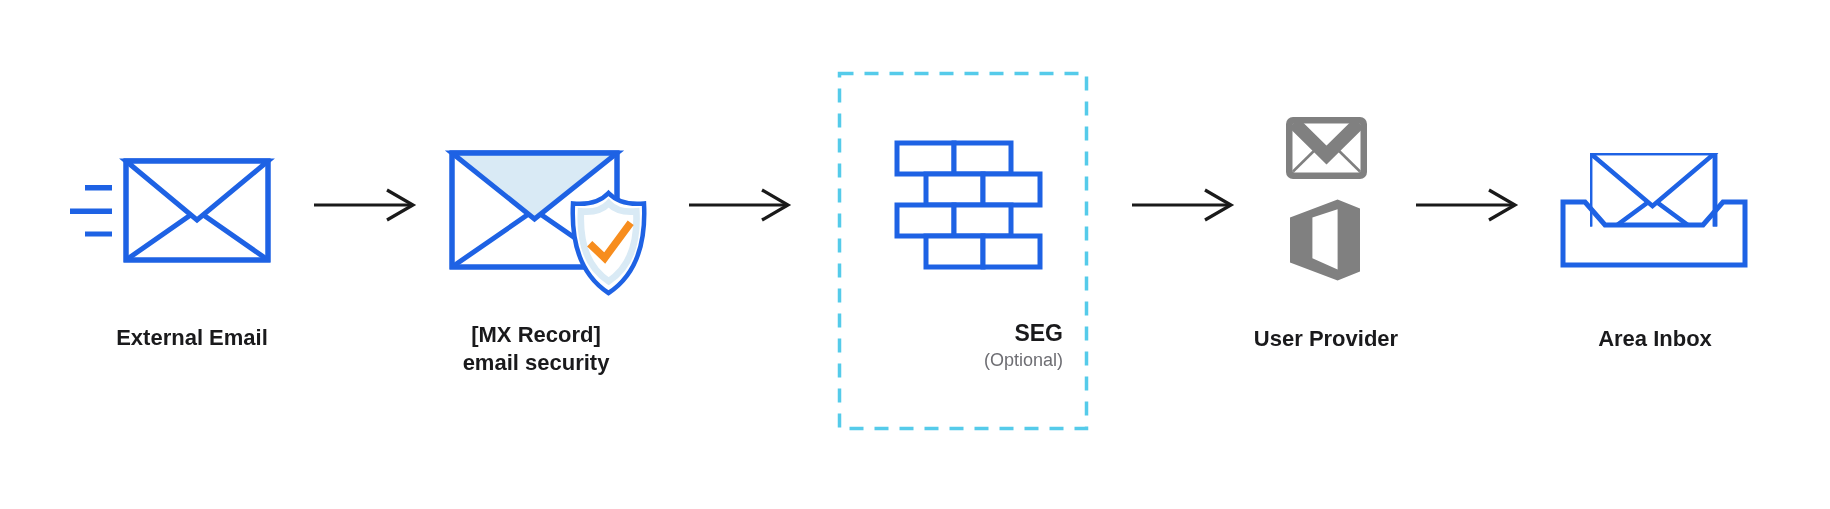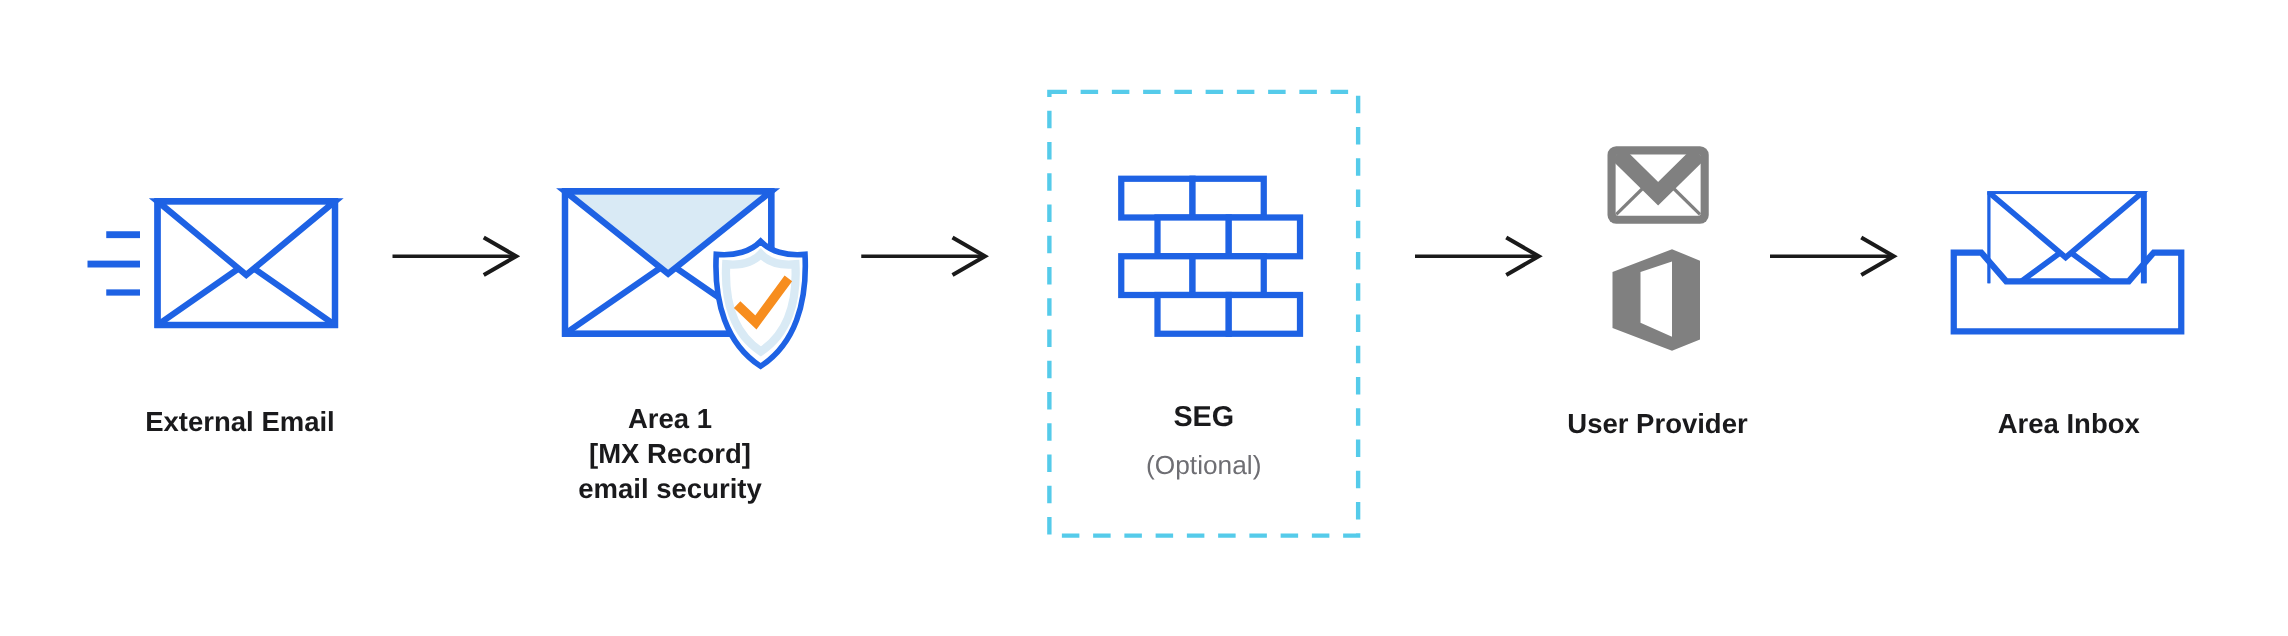--- a/index.html
+++ b/index.html
@@ -15,25 +15,25 @@
   .label{
     position:absolute;
     font-size:22px;
     font-weight:600;
     color:var(--label,#1a1a1c);
     text-align:center;
     line-height:28px;
     white-space:nowrap;
   }
   .sublabel{
-    font-size:21px;
+    font-size:18px;
     font-weight:400;
     color:var(--sublabel_gray,#6e6e73);
     line-height:26px;
-    margin-top:14px;
+    margin-top:1px;
   }
   .seg-title{font-size:23px;font-weight:700;line-height:26px;}
   svg{display:block;overflow:visible;}
   .st-blue{stroke:var(--blue,#1e62e4);fill:none;}
   .st-blue-w{stroke:var(--blue,#1e62e4);fill:#ffffff;}
   .st-blue-pale{stroke:var(--blue,#1e62e4);fill:var(--pale_blue,#d9eaf5);}
   .f-blue{fill:var(--blue,#1e62e4);}
   .st-pale{stroke:var(--pale_blue,#d9eaf5);fill:none;}
   .st-orange{stroke:var(--orange,#f78d1e);fill:none;}
   .f-gray{fill:var(--icon_gray,#808080);}
@@ -73,21 +73,20 @@
       <polygon class="st-blue-pale" stroke-width="5" stroke-linejoin="miter" points="0,0 82.5,66 165,0"></polygon>
       <rect class="st-blue" x="0" y="0" width="165" height="114" stroke-width="5" fill="none"></rect>
     </g>
     <g transform="translate(116,37)">
       <path class="st-blue-w" stroke-width="4.5" d="M42.5,6 C50,14 63,18 78,16.5 C80,55 70,88 42.5,106 C15,88 5,55 7,16.5 C22,18 35,14 42.5,6 Z"></path>
       <path class="st-pale" stroke-width="8.5" transform="translate(9.5,11.5) scale(0.78)" d="M42.5,6 C50,14 63,18 78,16.5 C80,55 70,88 42.5,106 C15,88 5,55 7,16.5 C22,18 35,14 42.5,6 Z"></path>
       <polyline class="st-orange" stroke-width="7.5" stroke-linecap="butt" stroke-linejoin="miter" points="23.7,56.7 38.7,71 64.7,35.7"></polyline>
     </g>
   </svg>
   <div class="label" style="left:436px;top:321px;width:200px;">
-    <div>Area 1</div>
     <div>[MX Record]</div>
     <div>email security</div>
   </div>
 
   <svg class="abs" style="left:687px;top:187px;" width="106" height="36" viewBox="0 0 106 36">
     <line class="arrow-line" x1="2" y1="18" x2="100" y2="18" stroke-width="2.8"></line>
     <polyline class="arrow-line" points="75,3 101,18 75,33" stroke-width="3.2"></polyline>
   </svg>
 
   <svg class="abs" style="left:837px;top:71px;" width="252" height="360" viewBox="0 0 252 360">
@@ -98,21 +97,21 @@
       <rect x="3" y="3" width="57" height="31"></rect>
         <rect x="60" y="3" width="57" height="31"></rect>
       <rect x="32" y="34" width="57" height="31"></rect>
         <rect x="89" y="34" width="57" height="31"></rect>
       <rect x="3" y="65" width="57" height="31"></rect>
         <rect x="60" y="65" width="57" height="31"></rect>
       <rect x="32" y="96" width="57" height="31"></rect>
         <rect x="89" y="96" width="57" height="31"></rect>
     </g>
   </svg>
-  <div class="label" style="left:863px;top:320px;width:200px;">
+  <div class="label" style="left:863px;top:320px;width:200px;text-align:right;">
     <div class="seg-title">SEG</div>
     <div class="sublabel">(Optional)</div>
   </div>
 
   <svg class="abs" style="left:1130px;top:187px;" width="106" height="36" viewBox="0 0 106 36">
     <line class="arrow-line" x1="2" y1="18" x2="100" y2="18" stroke-width="2.8"></line>
     <polyline class="arrow-line" points="75,3 101,18 75,33" stroke-width="3.2"></polyline>
   </svg>
 
   <svg class="abs" style="left:1286px;top:117px;" width="81" height="62" viewBox="0 0 81 62">

